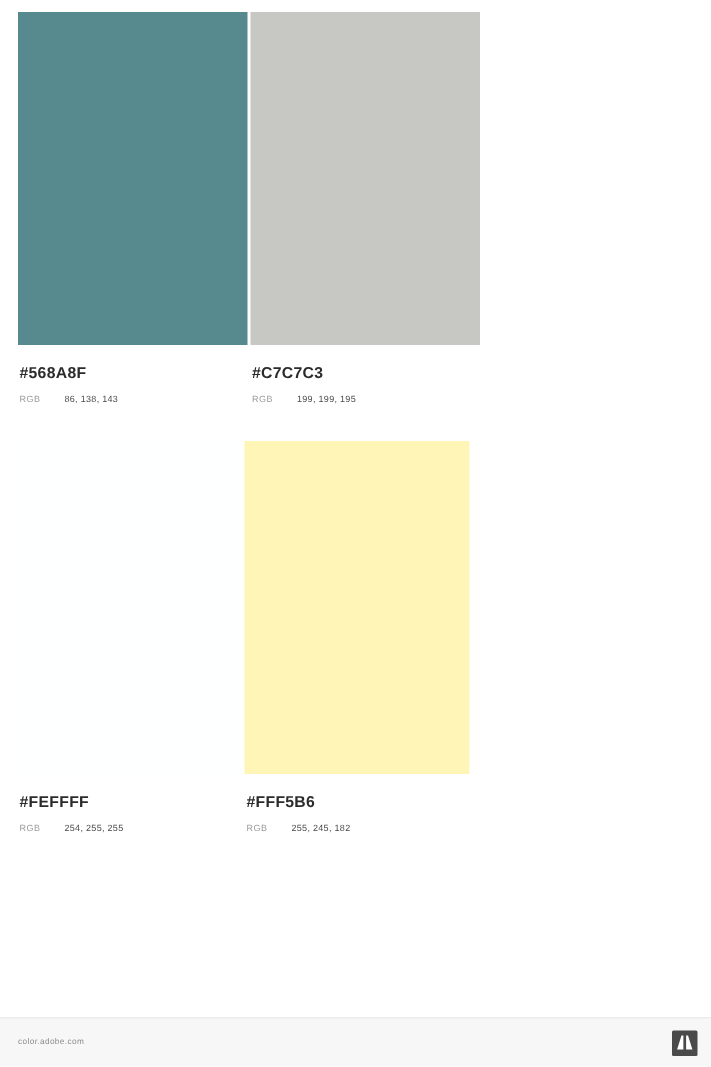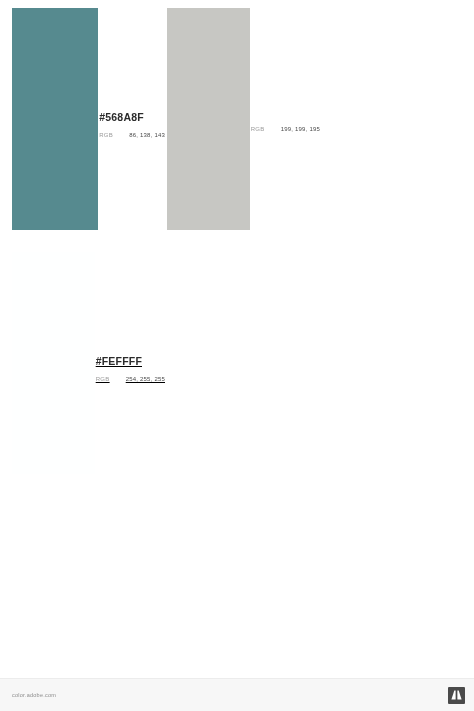--- a/index.html
+++ b/index.html
@@ -38,23 +38,22 @@
   }
 
   .swatch-row-top {
     padding-top: 8px;
   }
 
   .swatch-cell {
     width: 153px;
     margin-right: 2px;
     display: flex;
-    flex-direction: row;
+    flex-direction: column;
     box-sizing: border-box;
-    align-items: center;
   }
 
   .swatch-chip {
     width: 100%;
     height: 222px;
     display: block;
   }
 
   .swatch-chip-row2 {
     height: 222px;
@@ -93,21 +92,20 @@
 
   .swatch-rgb-value {
     font-size: 6px;
     color: #4a4a4a;
     letter-spacing: 0.2px;
   }
 
   
   .swatch-row-bottom {
     margin-top: 22px;
-    text-decoration: underline;
   }
 
   .footer {
     position: absolute;
     left: 0;
     bottom: 0;
     width: 474px;
     height: 33px;
     background: #f7f7f7;
     border-top: 1px solid #ececec;
@@ -154,20 +152,21 @@
           <div class="swatch-rgb-line">
             <span class="swatch-rgb-label">RGB</span>
             <span class="swatch-rgb-value">86, 138, 143</span>
           </div>
         </div>
       </div>
 
       <div class="swatch-cell">
         <div class="swatch-chip" style="background-color: rgb(199, 199, 195);"></div>
         <div class="swatch-meta">
+          <div class="swatch-hex">#C7C7C3</div>
           <div class="swatch-rgb-line">
             <span class="swatch-rgb-label">RGB</span>
             <span class="swatch-rgb-value">199, 199, 195</span>
           </div>
         </div>
       </div>
 
 
     </div>
 
@@ -177,20 +176,30 @@
         <div class="swatch-chip swatch-chip-row2" style="background-color: rgb(254, 255, 255);"></div>
         <div class="swatch-meta">
           <div class="swatch-hex">#FEFFFF</div>
           <div class="swatch-rgb-line">
             <span class="swatch-rgb-label">RGB</span>
             <span class="swatch-rgb-value">254, 255, 255</span>
           </div>
         </div>
       </div>
 
+      <div class="swatch-cell">
+        <div class="swatch-chip swatch-chip-row2" style="background-color: rgb(255, 245, 182);"></div>
+        <div class="swatch-meta">
+          <div class="swatch-hex">#FFF5B6</div>
+          <div class="swatch-rgb-line">
+            <span class="swatch-rgb-label">RGB</span>
+            <span class="swatch-rgb-value">255, 245, 182</span>
+          </div>
+        </div>
+      </div>
 
       <div class="swatch-cell"></div>
 
     </div>
 
   </div>
 
   <div class="footer">
     <span class="footer-url">color.adobe.com</span>
     <span class="adobe-logo">

